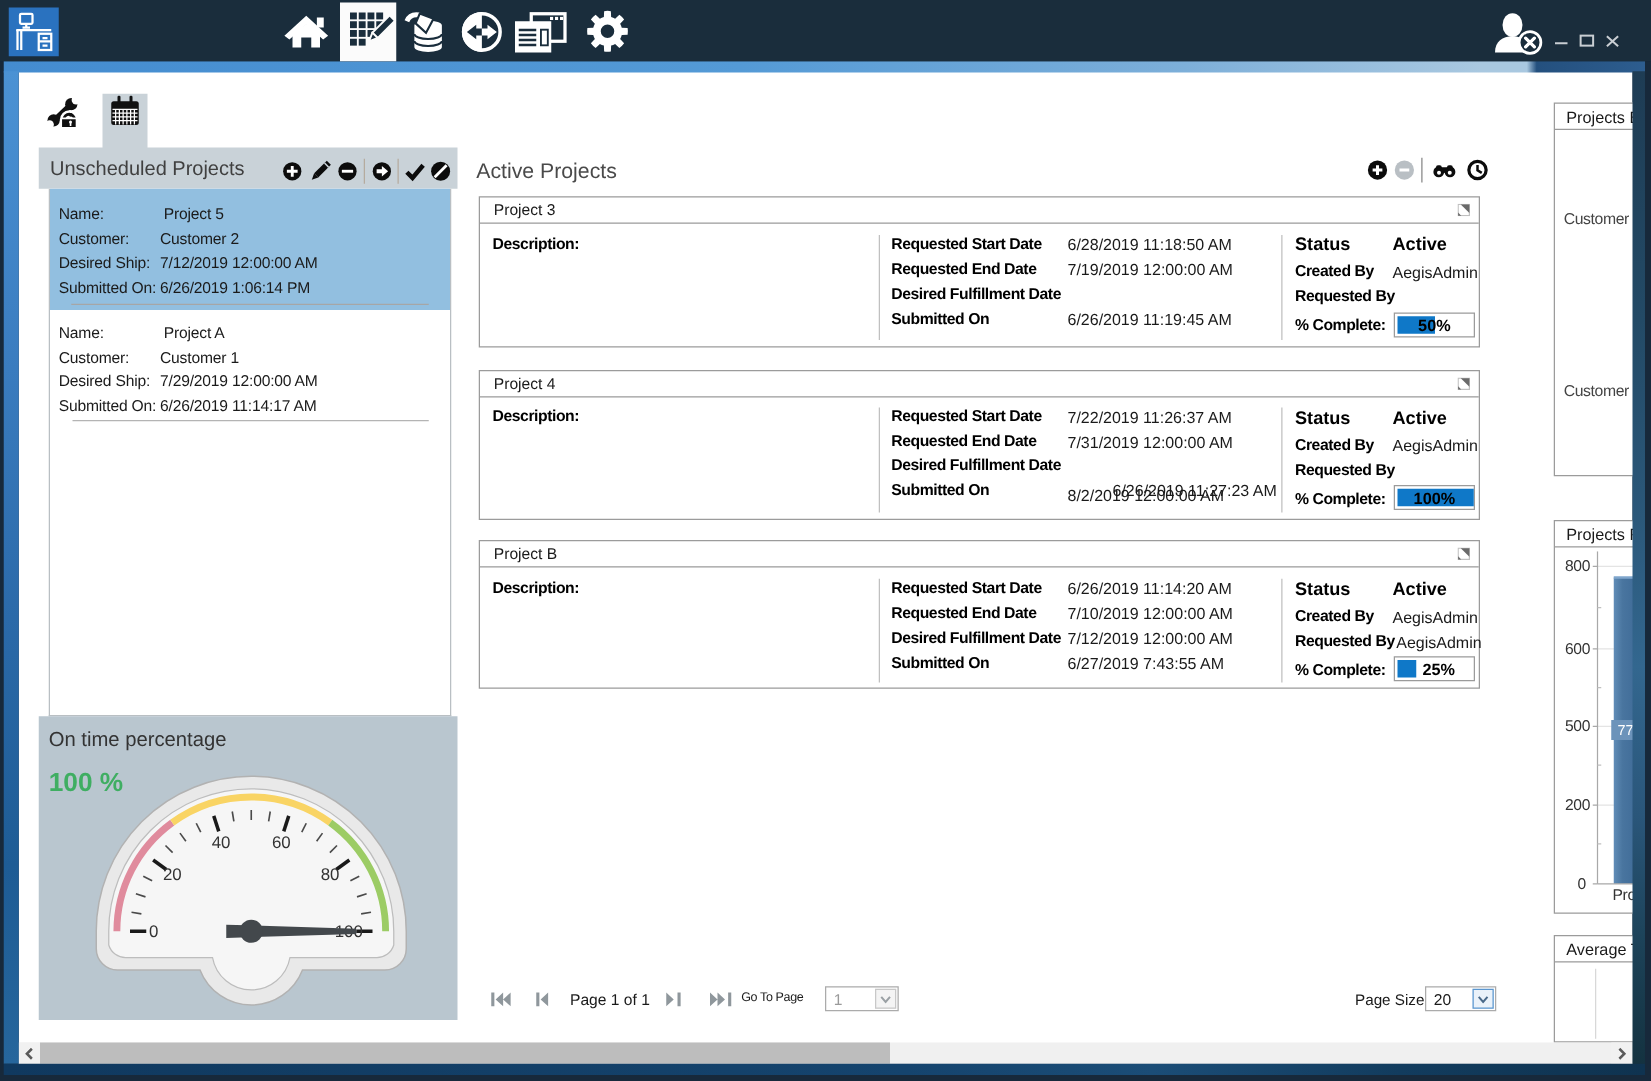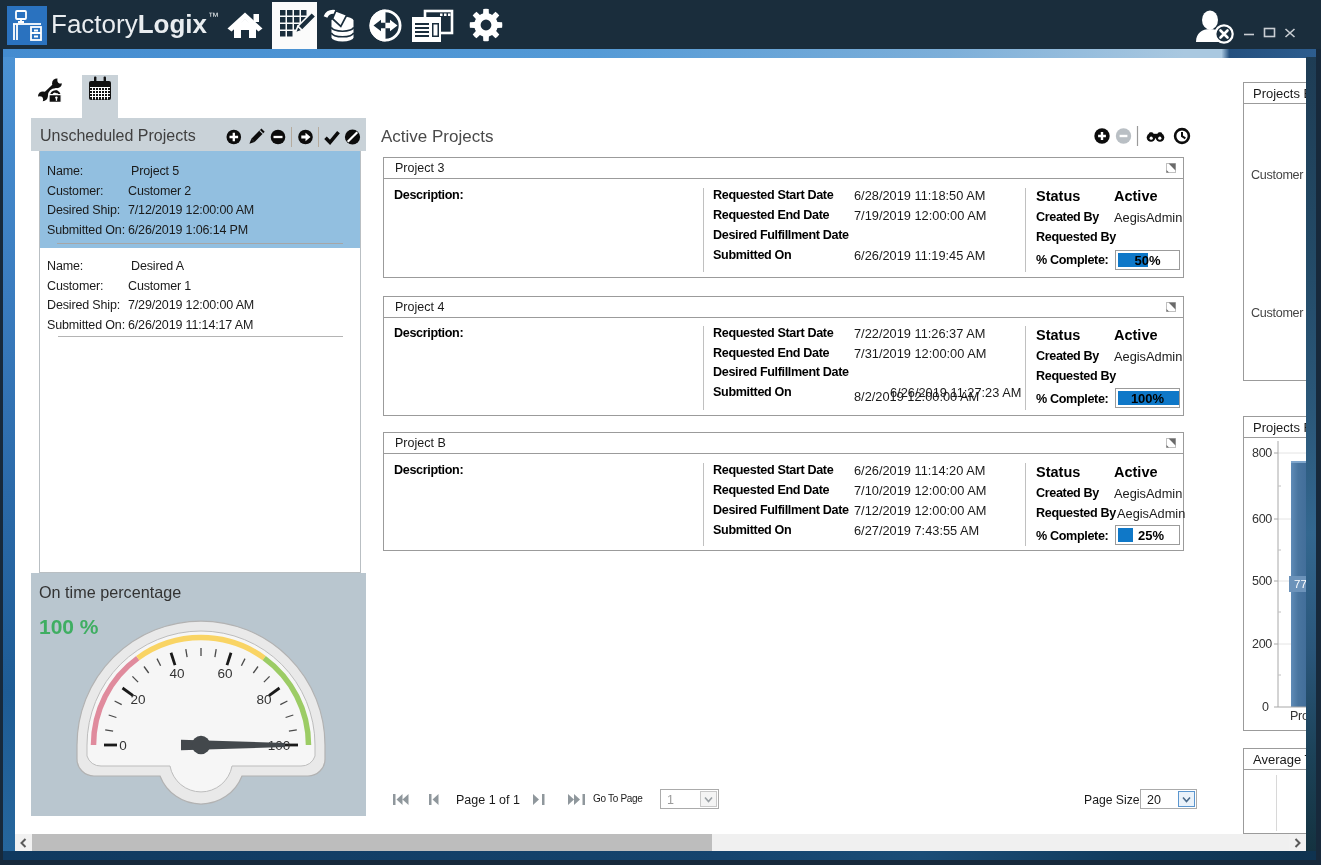--- a/index.html
+++ b/index.html
@@ -77,21 +77,20 @@
   <div class="abs" id="strip-top"></div>
   <div class="abs" id="strip-left"></div>
   <div class="abs" id="strip-right"></div>
   <div class="abs" id="strip-bottom"></div>
   <div class="abs" style="left:1316px;top:49px;width:5px;height:816px;background:#17293b;z-index:25;"></div>
   <div class="abs" id="white"></div>
 
   <div class="abs" id="tbar"></div>
   <div class="abs seltile"></div>
   <div class="abs" id="logo"></div>
-  <div class="abs" id="brand">Factory<b>Logix</b><span class="tm">™</span></div>
   <svg class="abs" id="titleicons" style="left:0;top:0;z-index:24;" width="1321" height="49" viewBox="0 0 1321 49">
 
     <g stroke="#fff" stroke-width="1.8" fill="none">
       <rect x="16" y="11" width="10" height="8" rx="1"></rect>
       <path d="M21 19 v3 M18 22 h6"></path>
       <path d="M13 24 h28"></path>
       <path d="M14 24 v16 M17 24 v16"></path>
       <rect x="31" y="27" width="10" height="13"></rect>
       <path d="M31 33 h10 M34 30.5 h4 M34 36.5 h4"></path>
     </g>
@@ -240,21 +239,21 @@
     <div class="lrow" style="left:47px;top:164px;">Name:</div>
     <div class="lrow" style="left:131px;top:164px;">Project 5</div>
     <div class="lrow" style="left:47px;top:184px;">Customer:</div>
     <div class="lrow" style="left:128px;top:184px;">Customer 2</div>
     <div class="lrow" style="left:47px;top:203px;">Desired Ship:</div>
     <div class="lrow" style="left:128px;top:203px;">7/12/2019 12:00:00 AM</div>
     <div class="lrow" style="left:47px;top:223px;">Submitted On:</div>
     <div class="lrow" style="left:128px;top:223px;">6/26/2019 1:06:14 PM</div>
     <div class="lsep" style="left:57px;top:243px;width:286px;background:#a6a6a6;"></div>
     <div class="lrow" style="left:47px;top:259px;">Name:</div>
-    <div class="lrow" style="left:131px;top:259px;">Desired A</div>
+    <div class="lrow" style="left:131px;top:259px;">Project A</div>
     <div class="lrow" style="left:47px;top:279px;">Customer:</div>
     <div class="lrow" style="left:128px;top:279px;">Customer 1</div>
     <div class="lrow" style="left:47px;top:298px;">Desired Ship:</div>
     <div class="lrow" style="left:128px;top:298px;">7/29/2019 12:00:00 AM</div>
     <div class="lrow" style="left:47px;top:318px;">Submitted On:</div>
     <div class="lrow" style="left:128px;top:318px;">6/26/2019 11:14:17 AM</div>
     <div class="lsep" style="left:58px;top:336px;width:285px;"></div>
   </div>
   <div class="abs" id="gauge-area"></div>
   <div class="abs" id="ontime">On time percentage</div>

